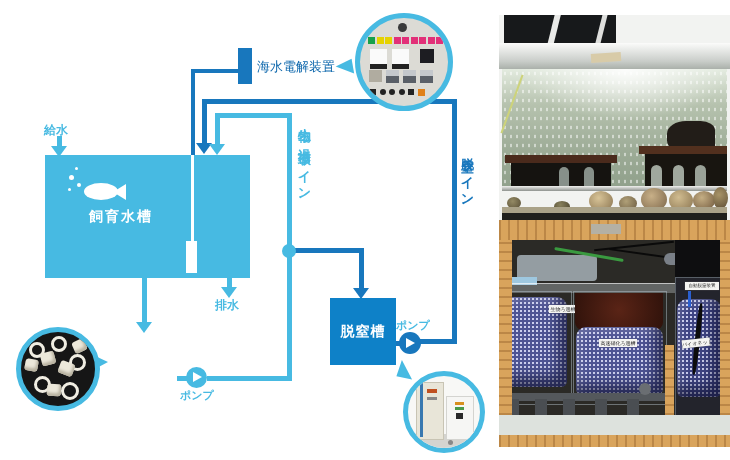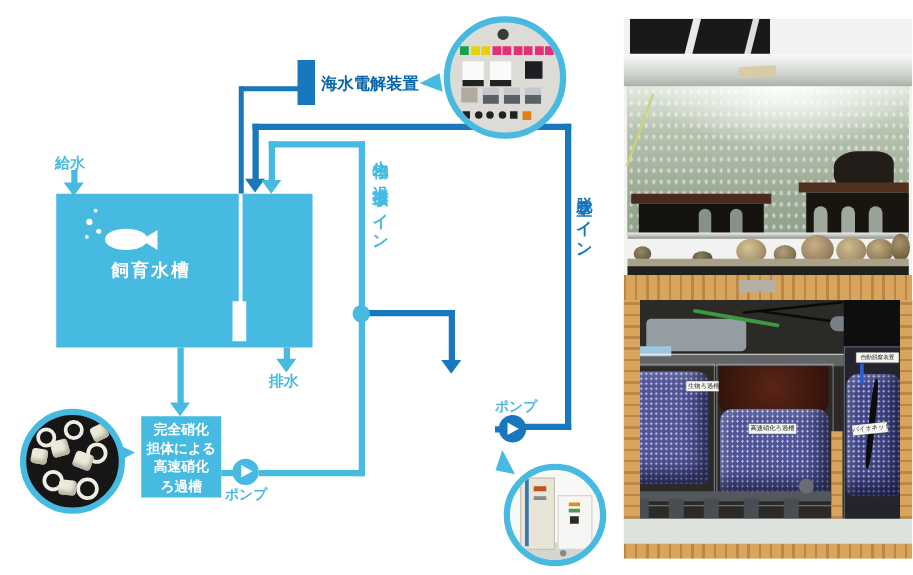--- a/index.html
+++ b/index.html
@@ -6,21 +6,21 @@
   .stage{position:relative;width:730px;height:460px;background:#fff;overflow:hidden;
          font-family:"Liberation Sans","DejaVu Sans",sans-serif;}
   .d{position:absolute;}
   
   .lline{background:var(--light-blue);}
   .dline{background:var(--dark-blue);}
   .ah{width:0;height:0;}
   .ah-down-l{border-left:8px solid transparent;border-right:8px solid transparent;border-top:11px solid var(--light-blue);}
   .ah-down-d{border-left:8px solid transparent;border-right:8px solid transparent;border-top:11px solid var(--dark-blue);}
   .lbl-light{color:var(--light-blue);font-weight:bold;font-size:12px;white-space:nowrap;}
-  .lbl-navy{color:var(--label-navy);font-weight:bold;font-size:12px;white-space:nowrap;}
+  .lbl-navy{color:var(--label-navy);font-weight:normal;font-size:12px;white-space:nowrap;}
   .vtext{writing-mode:vertical-rl;text-orientation:upright;font-weight:bold;font-size:13px;letter-spacing:2px;}
   .pump{border-radius:50%;}
   .pump .tri{position:absolute;left:7px;top:5px;width:0;height:0;
              border-left:9px solid #fff;border-top:5px solid transparent;border-bottom:5px solid transparent;}
   .circle-photo{border-radius:50%;border:5px solid var(--light-blue);overflow:hidden;}
   .ring{position:absolute;border:3px solid #f0ede2;border-radius:50%;background:transparent;}
   .cyl{position:absolute;background:#ece8da;border-radius:3px;box-shadow:inset -2px -3px 3px #b8b2a0;}
   .chip{position:absolute;background:#f5f5f2;color:#222;font-size:5px;line-height:8px;
         text-align:center;overflow:hidden;white-space:nowrap;box-shadow:0 0 1px #666;}
   .shell{position:absolute;border-radius:50%;}
@@ -111,45 +111,42 @@
       <div style="width:6px;height:6px;background:#222;border-radius:50%;"></div>
         <div style="width:6px;height:6px;background:#222;border-radius:50%;"></div>
       <div style="width:6px;height:6px;background:#222;"></div>
         <div style="width:7px;height:7px;background:#E08018;"></div>
     </div>
   </div>
 
   <div class="d vtext" style="left:295px;top:118px;color:var(--light-blue);">生物ろ過循環ライン</div>
   <div class="d vtext" style="left:458px;top:147px;color:var(--dark-blue);">脱窒ライン</div>
 
-  <div class="d" style="left:113px;top:333px;width:64px;height:65px;background:var(--light-blue);color:#fff;font-weight:bold;font-size:11px;line-height:1.38;text-align:center;padding-top:4px;box-sizing:border-box;">
-    <div>完全硝化</div>
-    <div>担体による</div>
-    <div>高速硝化</div>
-    <div>ろ過槽</div>
-  </div>
   <div class="d pump lline" style="left:186px;top:367px;width:21px;height:21px;">
       <div class="tri"></div>
     </div>
   <div class="d lbl-light" style="left:180px;top:388px;font-size:11px;">ポンプ</div>
 
   <div class="d" style="left:93px;top:355px;width:0;height:0;border-left:15px solid var(--light-blue);border-top:7px solid transparent;border-bottom:8px solid transparent;"></div>
   <div class="d circle-photo" style="left:16px;top:327px;width:74px;height:74px;background:#161616;">
     <div class="ring" style="left:8px;top:10px;width:10px;height:10px;"></div>
     <div class="ring" style="left:30px;top:4px;width:10px;height:10px;"></div>
     <div class="ring" style="left:48px;top:22px;width:11px;height:11px;"></div>
     <div class="ring" style="left:13px;top:44px;width:11px;height:11px;"></div>
     <div class="ring" style="left:40px;top:50px;width:12px;height:12px;"></div>
     <div class="cyl" style="left:20px;top:20px;width:14px;height:13px;transform:rotate(-15deg);"></div>
     <div class="cyl" style="left:38px;top:30px;width:15px;height:13px;transform:rotate(20deg);"></div>
     <div class="cyl" style="left:4px;top:27px;width:13px;height:12px;transform:rotate(10deg);"></div>
     <div class="cyl" style="left:52px;top:8px;width:13px;height:12px;transform:rotate(-25deg);"></div>
     <div class="cyl" style="left:26px;top:52px;width:14px;height:12px;transform:rotate(5deg);"></div>
   </div>
 
+  <div class="d" style="left:330px;top:298px;width:66px;height:67px;background:var(--denit-box-blue);display:flex;align-items:center;justify-content:center;">
+    <span style="color:#fff;font-weight:bold;font-size:14px;letter-spacing:1px;">脱窒槽</span>
+  </div>
   <div class="d dline" style="left:396px;top:341px;width:8px;height:5px;"></div>
   <div class="d pump dline" style="left:399px;top:332px;width:22px;height:22px;">
       <div class="tri" style="top:6px;"></div>
     </div>
   <div class="d lbl-light" style="left:396px;top:318px;font-size:11px;">ポンプ</div>
 
   <div class="d" style="left:398px;top:361px;width:0;height:0;border-bottom:17px solid var(--light-blue);border-right:14px solid transparent;border-left:2px solid transparent;transform:rotate(12deg);"></div>
   <div class="d circle-photo" style="left:403px;top:371px;width:72px;height:72px;background:#f8f8f6;">
     <div class="d" style="left:0;top:58px;width:72px;height:14px;background:#d4d4d0;"></div>
     <div class="d" style="left:8px;top:6px;width:26px;height:56px;background:#e8e5d8;border:1px solid #c8c4b4;">

